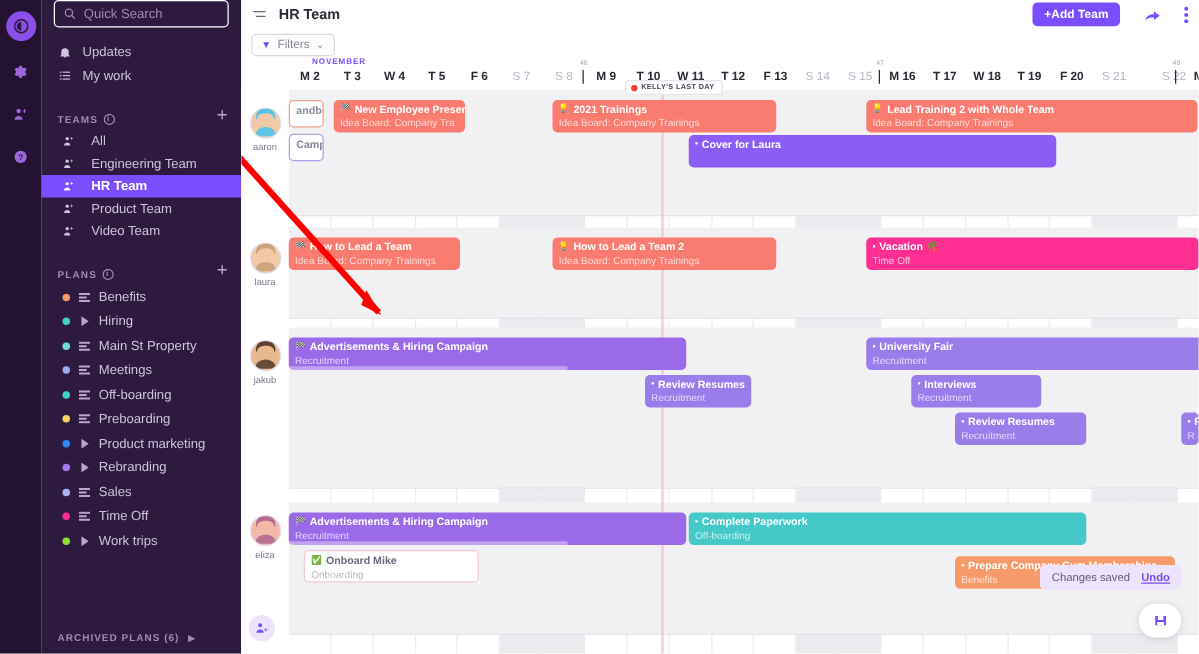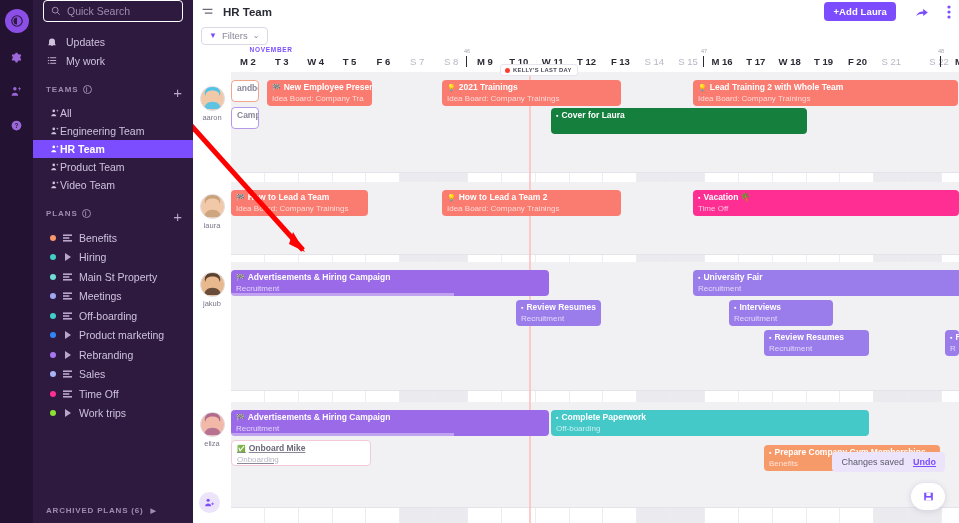--- a/index.html
+++ b/index.html
@@ -47,32 +47,32 @@
     padding: 0 7px; color: #9d8cae; font-size: 10.5px;
     background: transparent;
   }
   .nav-item {
     display: flex; align-items: center; gap: 8px;
     padding: 4px 10px 4px 13px; font-size: 10.5px; color: #cfc2dd;
     height: 19px;
   }
   .nav-item svg { flex: 0 0 12px; }
   .section-head {
-    display: flex; align-items: flex-start;
+    display: flex; align-items: flex-end;
     padding: 6px 10px 4px 13px; margin-top: 9px;
     font-size: 8px; letter-spacing: .9px; color: #9d8cae; font-weight: 700;
   }
   .section-head .plus { margin-left: auto; font-size: 15px; color: #b9a6cc; font-weight: 300; line-height: 1;}
   .info-i {
     display: inline-flex; width: 9px; height: 9px; border-radius: 50%;
     border: 1px solid #9d8cae; color: #9d8cae; font-size: 6.5px;
     align-items: center; justify-content: center; margin-left: 4px; font-weight: 700;
   }
   .team-item {
-    display: flex; align-items: center; gap: 0;
+    display: flex; align-items: center; gap: 13px;
     padding: 0 10px 0 17px; height: 18px; font-size: 10.5px; color: #cfc2dd;
   }
   .team-item.active { background: #7c4dff; color: #fff; font-weight: 700; }
   .plan-item {
     display: flex; align-items: center; gap: 7px;
     padding: 0 10px 0 17px; height: 19.5px; font-size: 10.5px; color: #cfc2dd;
   }
   .dot { width: 6px; height: 6px; border-radius: 50%; flex: 0 0 6px; }
   .plan-ic { width: 9px; color: #b9a6cc; display:flex; align-items:center; justify-content:center;}
   .archived {
@@ -349,20 +349,31 @@
           <span class="plan-ic">
             <svg width="9" height="8" viewBox="0 0 10 8" fill="#b9a6cc">
               <rect x="0" y="0" width="10" height="1.8"></rect>
               <rect x="0" y="3.1" width="7" height="1.8"></rect>
               <rect x="0" y="6.2" width="10" height="1.8"></rect>
             </svg>
           </span>
           <span>Off-boarding</span>
         </div>
         <div class="plan-item">
+          <span class="dot" style="background:#ffd166"></span>
+          <span class="plan-ic">
+            <svg width="9" height="8" viewBox="0 0 10 8" fill="#b9a6cc">
+              <rect x="0" y="0" width="10" height="1.8"></rect>
+              <rect x="0" y="3.1" width="7" height="1.8"></rect>
+              <rect x="0" y="6.2" width="10" height="1.8"></rect>
+            </svg>
+          </span>
+          <span>Preboarding</span>
+        </div>
+        <div class="plan-item">
           <span class="dot" style="background:#2f86f6"></span>
           <span class="plan-ic">
             <svg width="6" height="8" viewBox="0 0 6 8" fill="#b9a6cc">
               <path d="M0 0l6 4-6 4z"></path>
             </svg>
           </span>
           <span>Product marketing</span>
         </div>
         <div class="plan-item">
           <span class="dot" style="background:#a678f0"></span>
@@ -414,21 +425,21 @@
 
   <div class="main">
 
     <div class="topbar">
       <span class="top-ic">
         <svg width="13" height="11" viewBox="0 0 24 20" fill="none" stroke="#6b6878" stroke-width="2">
             <path d="M3 6h18M7 13h14"></path>
           </svg>
       </span>
       <span class="topbar-title">HR Team</span>
-      <button class="addtask">+Add Laura</button>
+      <button class="addtask">+Add Team</button>
       <span class="top-ic" style="margin-left:10px;">
         <svg width="14" height="12" viewBox="0 0 24 20" fill="#7c4dff">
             <path d="M2 17c2-6 7-8 12-8V5l8 6-8 6v-4c-5 0-9 1.5-12 4z"></path>
           </svg>
       </span>
       <span class="top-ic" style="margin-left:9px;">
         <svg width="4" height="14" viewBox="0 0 4 14" fill="#7c4dff">
             <circle cx="2" cy="2" r="1.6"></circle>
             <circle cx="2" cy="7" r="1.6"></circle>
             <circle cx="2" cy="12" r="1.6"></circle>
@@ -585,21 +596,21 @@
           </div>
           <div class="t2">Idea Board: Company Trainings</div>
         </div>
         <div class="task" style="left: 500px; top: 80px; width: 265px; height: 26px; background: rgb(250, 123, 112);">
           <div class="t1">
             <span style="font-size: 7px;">💡</span>
             <span>Lead Training 2 with Whole Team</span>
           </div>
           <div class="t2">Idea Board: Company Trainings</div>
         </div>
-        <div class="task" style="left: 358px; top: 108px; width: 256px; height: 26px; background: #15803d;">
+        <div class="task" style="left: 358px; top: 108px; width: 294px; height: 26px; background: #8b5cf6;">
           <div class="t1">
             <span style="font-size: 7px;">▪</span>
             <span>Cover for Laura</span>
           </div>
         </div>
         <div class="task" style="left: 38px; top: 190px; width: 137px; height: 26px; background: rgb(250, 123, 112);">
           <div class="t1">
             <span style="font-size: 7px;">🏁</span>
             <span>How to Lead a Team</span>
           </div>
@@ -663,21 +674,21 @@
           <div class="t2">R</div>
         </div>
         <div class="task prog" style="left: 38px; top: 410px; width: 318px; height: 26px; background: rgb(154, 106, 232); --p: 70%;">
           <div class="t1">
             <span style="font-size: 7px;">🏁</span>
             <span>Advertisements &amp; Hiring Campaign</span>
           </div>
           <div class="t2">Recruitment</div>
           <div style="position: absolute; left: 0px; bottom: 0px; height: 3px; background: rgba(255, 255, 255, 0.38); width: 70%;"></div>
         </div>
-        <div class="task white" style="left: 38px; top: 440px; width: 140px; height: 26px; text-decoration: underline;">
+        <div class="task white" style="left: 50px; top: 440px; width: 140px; height: 26px;">
           <div class="t1">
             <span style="font-size: 7px;">✅</span>
             <span>Onboard Mike</span>
           </div>
           <div class="t2">Onboarding</div>
         </div>
         <div class="task" style="left: 358px; top: 410px; width: 318px; height: 26px; background: rgb(68, 200, 200);">
           <div class="t1">
             <span style="font-size: 7px;">▪</span>
             <span>Complete Paperwork</span>

